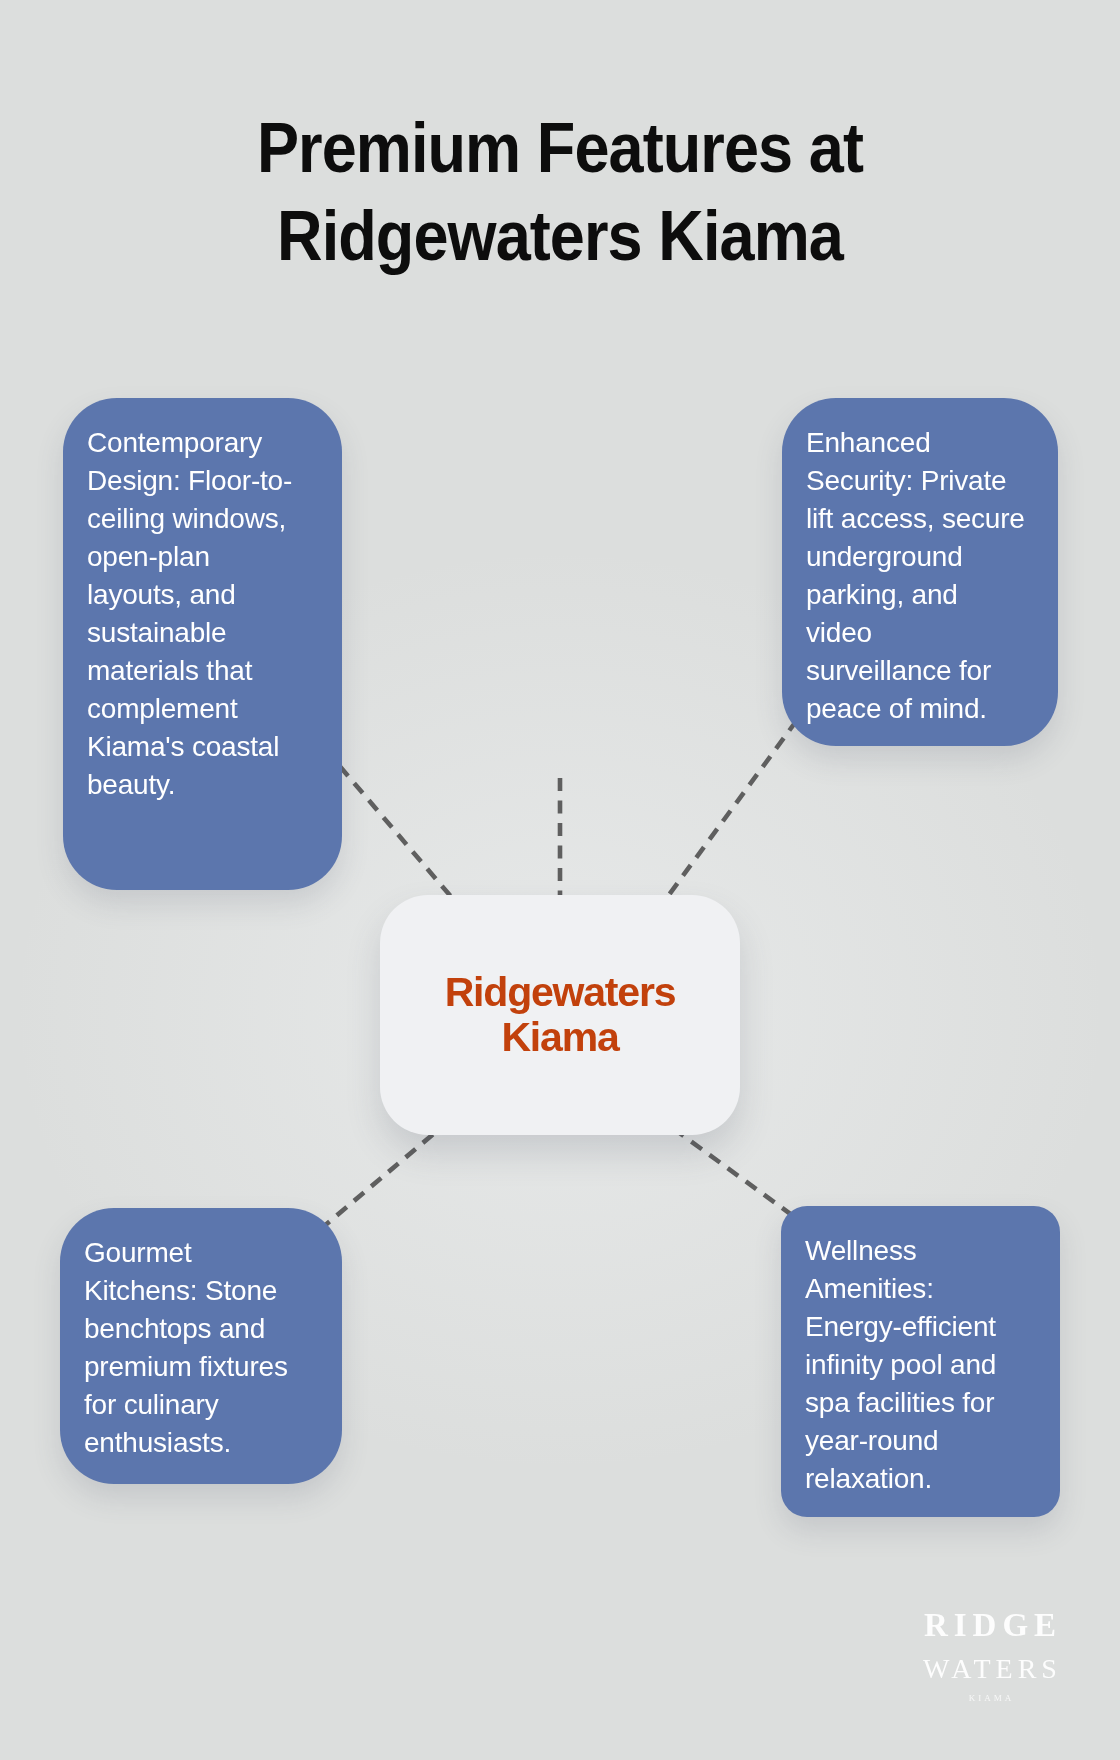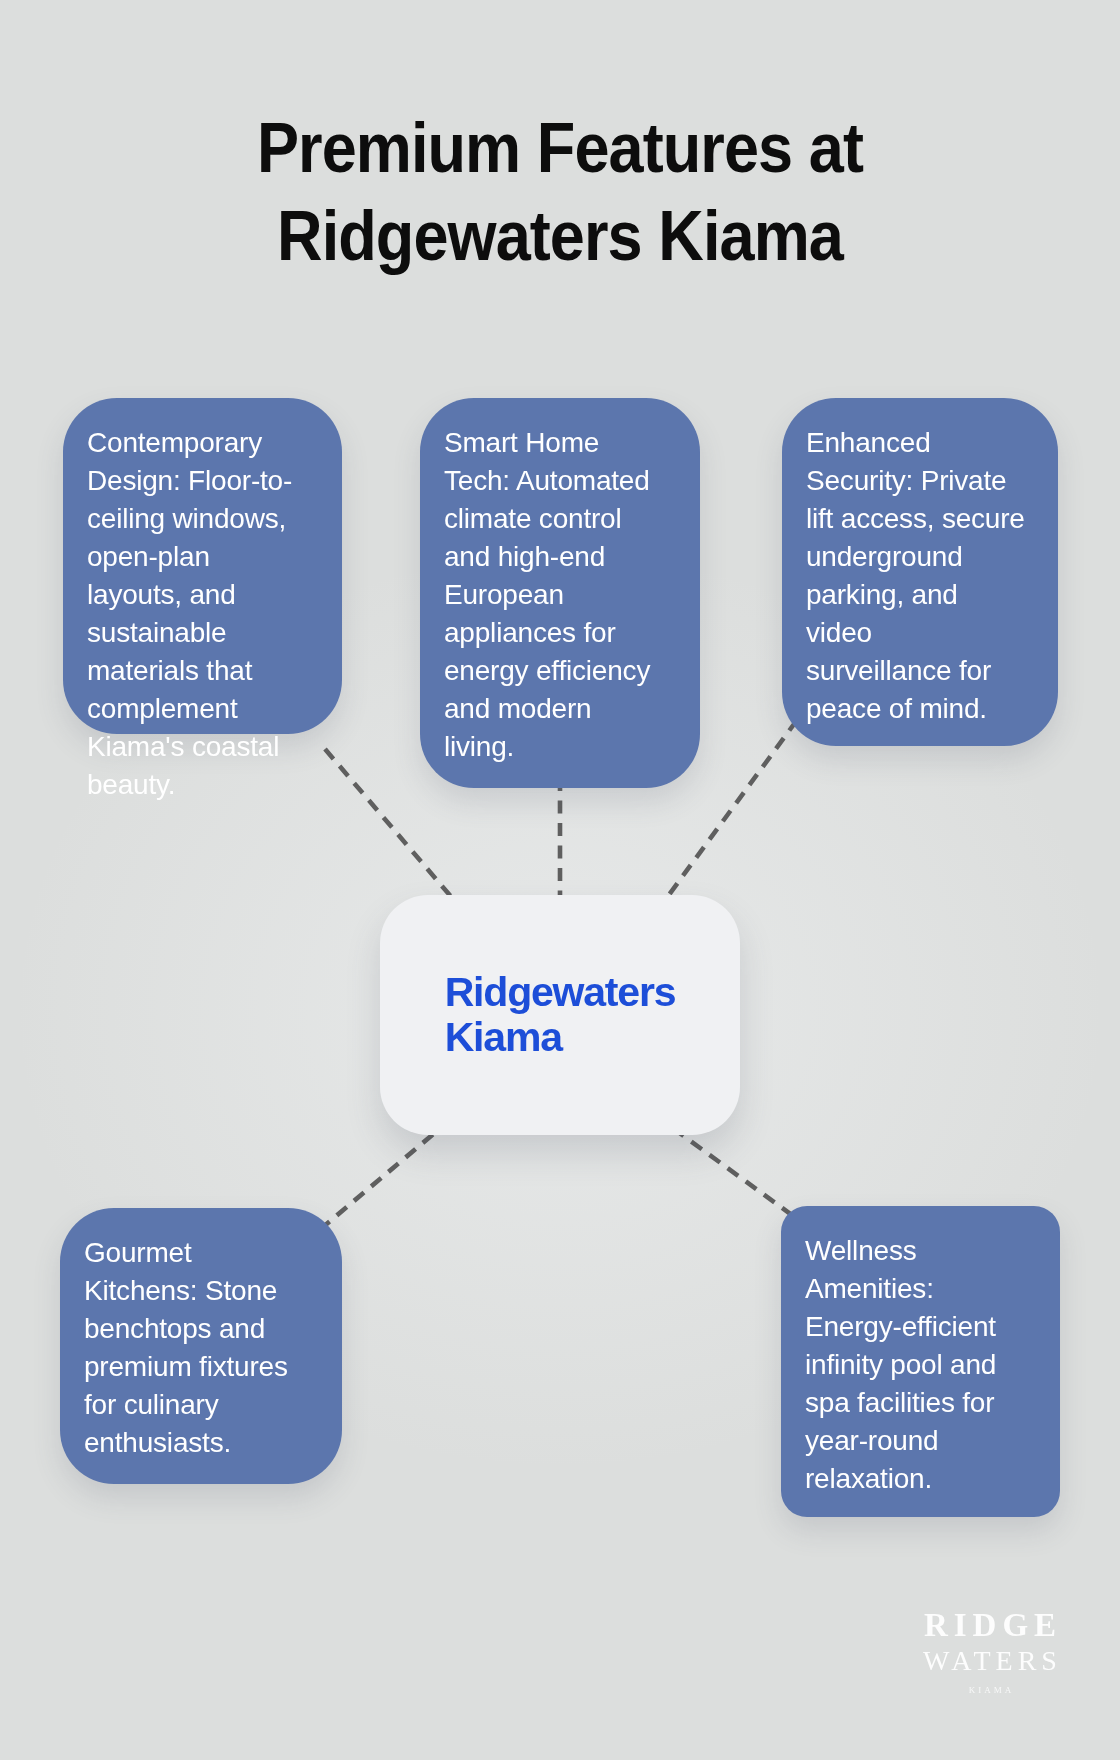--- a/index.html
+++ b/index.html
@@ -45,58 +45,59 @@
     border-radius:54px;
     box-shadow:0 14px 28px rgba(80,90,105,0.16);
     color:var(--feature_text,#ffffff);
     font-size:28px;
     line-height:38px;
     letter-spacing:-0.2px;
     padding:26px 14px 20px 24px;
     box-sizing:border-box;
     white-space:pre-line;
   }
-  .feature-1{left:63px;top:398px;width:279px;height:336px;}
+  .feature-1{left:63px;top:398px;width:279px;height:492px;}
   .feature-2{left:420px;top:398px;width:280px;height:390px;}
   .feature-3{left:782px;top:398px;width:276px;height:348px;}
   .feature-4{left:60px;top:1208px;width:282px;height:276px;}
   .feature-5{left:781px;top:1206px;width:279px;height:311px;border-radius:26px;}
   .center-node{
     position:absolute;
     z-index:2;
     left:380px;top:895px;width:360px;height:240px;
     background:var(--center_box,#f0f1f3);
     border-radius:48px;
     box-shadow:0 18px 34px rgba(70,80,95,0.18);
     display:flex;align-items:center;justify-content:center;
   }
   .center-label{
     font-weight:bold;
     font-size:41px;
     line-height:45px;
     letter-spacing:-1.2px;
-    color:#1d4ed8;
+    color:#c2410c;
+    text-align:center;
     white-space:pre-line;
   }
   .brand-logo{
     position:absolute;
     left:880px;top:1608px;width:220px;
     z-index:2;
     text-align:center;
     color:rgba(255,255,255,0.93);
     font-family:"Liberation Serif","DejaVu Serif",serif;
   }
   .logo-line1{
     font-size:33px;line-height:34px;
     letter-spacing:6px;padding-left:6px;font-weight:bold;
   }
   .logo-line2{
     font-size:28px;line-height:30px;
     letter-spacing:5px;padding-left:5px;
-    margin-top:4px;
+    margin-top:12px;
   }
   .logo-line3{
     font-size:9px;line-height:10px;
     letter-spacing:3px;padding-left:3px;
     margin-top:9px;
     opacity:0.85;
   }
 </style>
 </head>
 <body>
@@ -118,29 +119,20 @@
 Design: Floor-to-
 ceiling windows,
 open-plan
 layouts, and
 sustainable
 materials that
 complement
 Kiama's coastal
 beauty.</div>
 
-  <div class="feature feature-2">Smart Home
-Tech: Automated
-climate control
-and high-end
-European
-appliances for
-energy efficiency
-and modern
-living.</div>
 
   <div class="feature feature-4">Gourmet
 Kitchens: Stone
 benchtops and
 premium fixtures
 for culinary
 enthusiasts.</div>
 
   <div class="feature feature-3">Enhanced
 Security: Private

